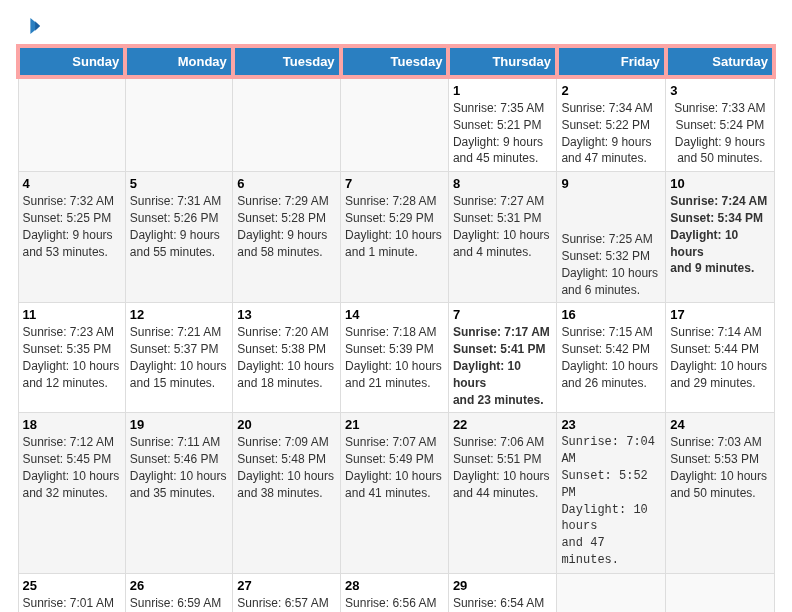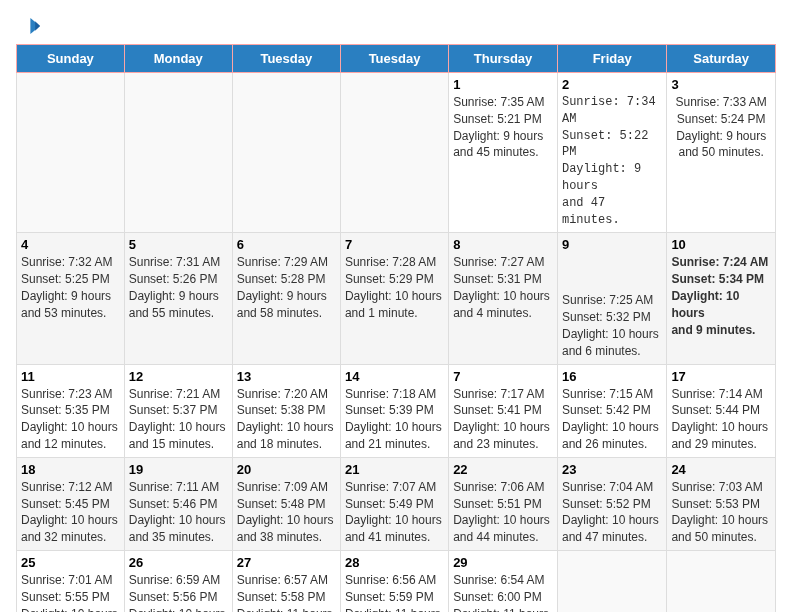--- a/index.html
+++ b/index.html
@@ -46,24 +46,24 @@
       width: 100%;
       border-collapse: collapse;
       font-size: 11px;
     }
     thead tr {
       background-color: #2a7fc1;
       color: #fff;
     }
     thead th {
       padding: 6px 4px;
-      text-align: center;
+      text-align: right;
       font-size: 13px;
       font-weight: bold;
-      border: 1px solid #fca5a5;
+      border: 4px solid #fca5a5;
     }
     tbody tr {
       border-bottom: 1px solid #ccc;
     }
     tbody td {
       vertical-align: top;
       padding: 4px;
       border: 1px solid #ddd;
       min-height: 80px;
       height: 85px;
@@ -139,21 +139,21 @@
         <td class="empty-cell"></td>
         <td>
           <span class="day-number">1</span>
           <div class="day-info" style="white-space: pre-line;">Sunrise: 7:35 AM
 Sunset: 5:21 PM
 Daylight: 9 hours
 and 45 minutes.</div>
         </td>
         <td>
           <span class="day-number">2</span>
-          <div class="day-info" style="white-space: pre-line; font-family: Liberation Mono, monospace;">Sunrise: 7:34 AM
+          <div class="day-info" style="white-space: pre-line;">Sunrise: 7:34 AM
 Sunset: 5:22 PM
 Daylight: 9 hours
 and 47 minutes.</div>
         </td>
         <td>
           <span class="day-number">3</span>
           <div class="day-info" style="white-space: pre-line; text-align: center;">Sunrise: 7:33 AM
 Sunset: 5:24 PM
 Daylight: 9 hours
 and 50 minutes.</div>
@@ -234,21 +234,21 @@
         </td>
         <td>
           <span class="day-number">14</span>
           <div class="day-info" style="white-space: pre-line;">Sunrise: 7:18 AM
 Sunset: 5:39 PM
 Daylight: 10 hours
 and 21 minutes.</div>
         </td>
         <td>
           <span class="day-number">7</span>
-          <div class="day-info" style="white-space: pre-line;">Sunrise: 7:17 AM
+          <div class="day-info" style="white-space: pre-line; font-weight: bold;">Sunrise: 7:17 AM
 Sunset: 5:41 PM
 Daylight: 10 hours
 and 23 minutes.</div>
         </td>
         <td>
           <span class="day-number">16</span>
           <div class="day-info" style="white-space: pre-line;">Sunrise: 7:15 AM
 Sunset: 5:42 PM
 Daylight: 10 hours
 and 26 minutes.</div>
@@ -292,21 +292,21 @@
         </td>
         <td>
           <span class="day-number">22</span>
           <div class="day-info" style="white-space: pre-line;">Sunrise: 7:06 AM
 Sunset: 5:51 PM
 Daylight: 10 hours
 and 44 minutes.</div>
         </td>
         <td>
           <span class="day-number">23</span>
-          <div class="day-info" style="white-space: pre-line;">Sunrise: 7:04 AM
+          <div class="day-info" style="white-space: pre-line; font-family: Liberation Mono, monospace;">Sunrise: 7:04 AM
 Sunset: 5:52 PM
 Daylight: 10 hours
 and 47 minutes.</div>
         </td>
         <td>
           <span class="day-number">24</span>
           <div class="day-info" style="white-space: pre-line;">Sunrise: 7:03 AM
 Sunset: 5:53 PM
 Daylight: 10 hours
 and 50 minutes.</div>

